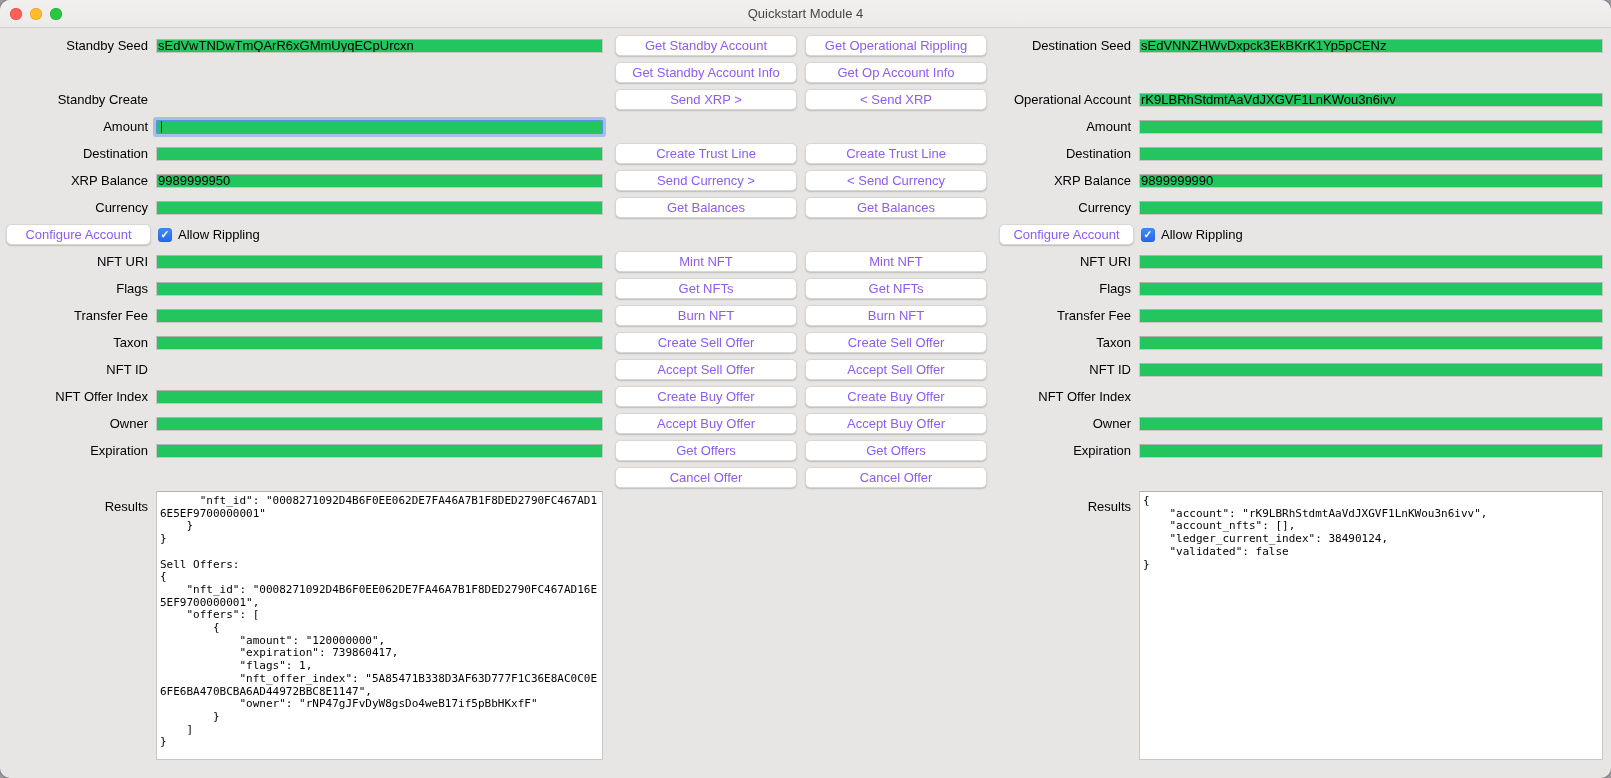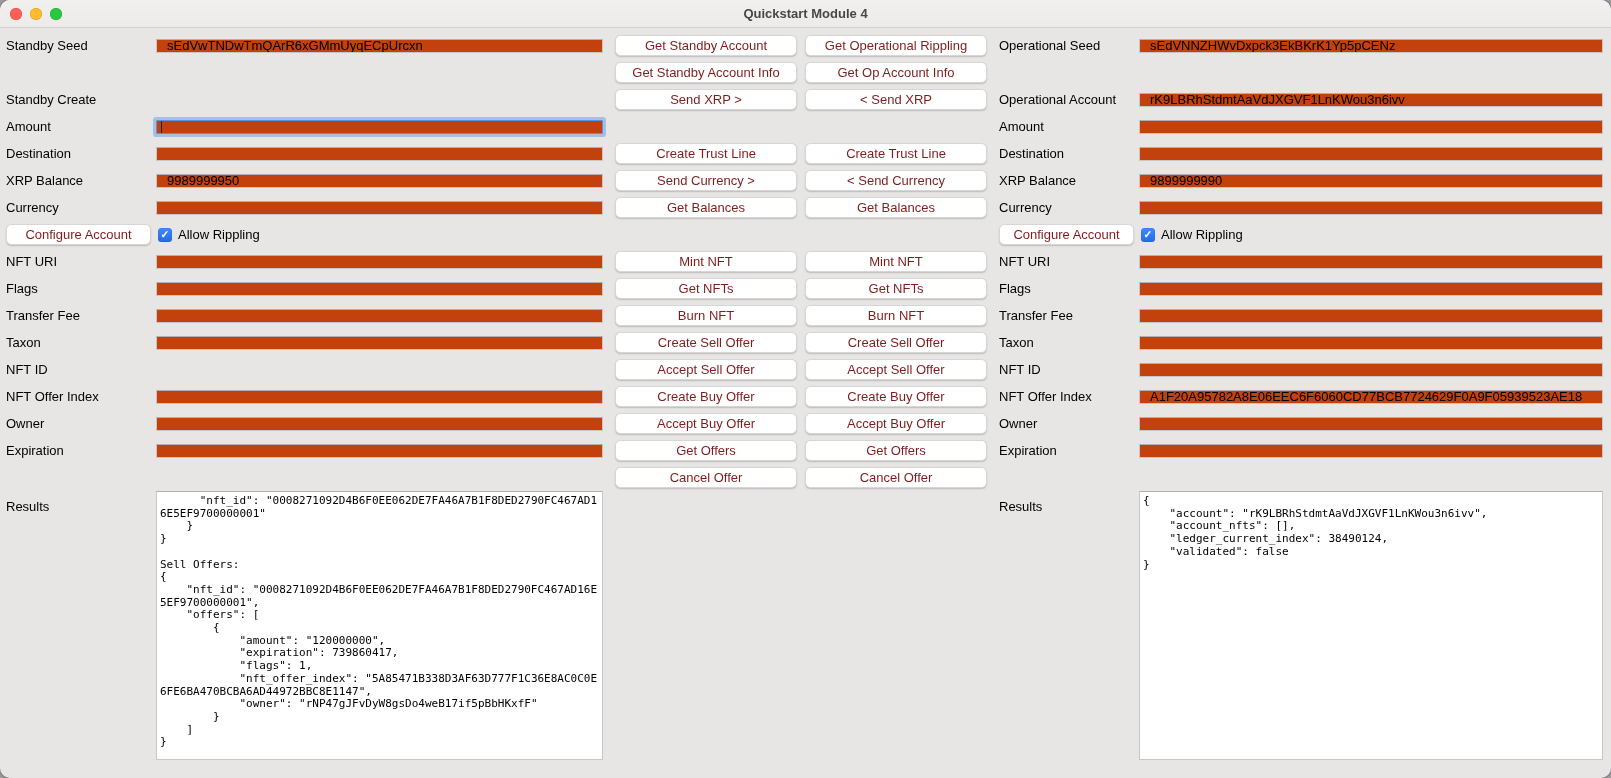--- a/index.html
+++ b/index.html
@@ -12,47 +12,47 @@
   
   .titlebar {
     height:28px; flex:0 0 28px; background:linear-gradient(#f2f0ef,#ecebea);
     border-bottom:1px solid #d2d0cf; position:relative; display:flex; align-items:center; justify-content:center;
   }
   .traffic { position:absolute; left:10px; top:0; height:28px; display:flex; align-items:center; gap:8px; }
   .light { width:12px; height:12px; border-radius:50%; display:inline-block; }
   .light.red    { background:#ff5f57; box-shadow:inset 0 0 0 .5px #dd4b43; }
   .light.yellow { background:#febc2e; box-shadow:inset 0 0 0 .5px #d8a022; }
   .light.green  { background:#28c840; box-shadow:inset 0 0 0 .5px #1faa33; }
-  .title { font-weight:700; font-size:13px; color:#474747; }
+  .title { font-weight:400; font-size:13px; color:#474747; }
   
   .content {
     flex:1; display:grid; padding:4px 8px 18px 6px;
     grid-template-columns:150px 447px 12px 182px 8px 182px 12px 140px 1fr;
     grid-template-rows:repeat(17,27px) 1fr;
   }
   .c1{grid-column:1}.c2{grid-column:2}.c4{grid-column:4}.c6{grid-column:6}.c8{grid-column:8}.c9{grid-column:9}
   .r1{grid-row:1}.r2{grid-row:2}.r3{grid-row:3}.r4{grid-row:4}.r5{grid-row:5}.r6{grid-row:6}
   .r7{grid-row:7}.r8{grid-row:8}.r9{grid-row:9}.r10{grid-row:10}.r11{grid-row:11}.r12{grid-row:12}
   .r13{grid-row:13}.r14{grid-row:14}.r15{grid-row:15}.r16{grid-row:16}.r17{grid-row:17}.r18{grid-row:18}
-  .lbl { align-self:center; padding-right:8px; white-space:nowrap; }
+  .lbl { align-self:center; text-align:right; padding-right:8px; white-space:nowrap; }
   .lbl-top { align-self:start; padding-top:8px; }
   .entry {
-    align-self:center; width:100%; height:14px; background:#c2410c;
+    align-self:center; width:100%; height:14px; background:#22c55e;
     border:1px solid #c8c6c5; border-top-color:#b2b0af; border-radius:1px;
-    font-family:"Liberation Sans",sans-serif; font-size:13px; padding:0 10px; outline:none;
+    font-family:"Liberation Sans",sans-serif; font-size:13px; padding:0 1px; outline:none;
   }
   .entry.focused {
     border:1px solid #5b91e2; box-shadow:0 0 0 3px rgba(112,160,228,.55);
     background-image:linear-gradient(#222,#222); background-size:1px 14px;
     background-position:4px center; background-repeat:no-repeat;
   }
   .btn {
     align-self:center; width:100%; height:21px; background:#fff;
     border:1px solid #d8d6d5; border-radius:5.5px; box-shadow:0 1px 1.5px rgba(0,0,0,.18);
-    font-family:"Liberation Sans",sans-serif; font-size:13px; color:#7f1d1d; cursor:default; white-space:nowrap;
+    font-family:"Liberation Sans",sans-serif; font-size:13px; color:#8b5cf6; cursor:default; white-space:nowrap;
   }
   .btn-cfg { margin-right:5px; width:calc(100% - 5px); }
   .checkrow { align-self:center; display:flex; align-items:center; gap:6px; padding-left:2px; }
   .checkbox {
     width:14px; height:14px; border-radius:3.5px; flex:0 0 14px;
     background:linear-gradient(#3f8bfd,#2468ea); color:#fff;
     display:flex; align-items:center; justify-content:center;
     box-shadow:inset 0 0 0 .5px rgba(0,0,0,.12);
   }
   .check-glyph { font-size:10.5px; font-weight:700; line-height:1; }
@@ -76,21 +76,21 @@
     </div>
     <div class="title">Quickstart Module 4</div>
   </div>
 
   <div class="content">
 
     <div class="lbl c1 r1">Standby Seed</div>
     <input class="entry c2 r1" value="sEdVwTNDwTmQArR6xGMmUyqECpUrcxn" style="">
     <button class="btn c4 r1">Get Standby Account</button>
     <button class="btn c6 r1">Get Operational Rippling</button>
-    <div class="lbl c8 r1">Operational Seed</div>
+    <div class="lbl c8 r1">Destination Seed</div>
     <input class="entry c9 r1" value="sEdVNNZHWvDxpck3EkBKrK1Yp5pCENz" style="">
 
     <button class="btn c4 r2">Get Standby Account Info</button>
     <button class="btn c6 r2">Get Op Account Info</button>
 
     <div class="lbl c1 r3">Standby Create</div>
     <button class="btn c4 r3">Send XRP &gt;</button>
     <button class="btn c6 r3">&lt; Send XRP</button>
     <div class="lbl c8 r3">Operational Account</div>
     <input class="entry c9 r3" value="rK9LBRhStdmtAaVdJXGVF1LnKWou3n6ivv" style="">
@@ -168,21 +168,20 @@
     <button class="btn c4 r13">Accept Sell Offer</button>
     <button class="btn c6 r13">Accept Sell Offer</button>
     <div class="lbl c8 r13">NFT ID</div>
     <input class="entry c9 r13" value="" style="">
 
     <div class="lbl c1 r14">NFT Offer Index</div>
     <input class="entry c2 r14" value="" style="">
     <button class="btn c4 r14">Create Buy Offer</button>
     <button class="btn c6 r14">Create Buy Offer</button>
     <div class="lbl c8 r14">NFT Offer Index</div>
-    <input class="entry c9 r14" value="A1F20A95782A8E06EEC6F6060CD77BCB7724629F0A9F05939523AE18" style="">
 
     <div class="lbl c1 r15">Owner</div>
     <input class="entry c2 r15" value="" style="">
     <button class="btn c4 r15">Accept Buy Offer</button>
     <button class="btn c6 r15">Accept Buy Offer</button>
     <div class="lbl c8 r15">Owner</div>
     <input class="entry c9 r15" value="" style="">
 
     <div class="lbl c1 r16">Expiration</div>
     <input class="entry c2 r16" value="" style="">

